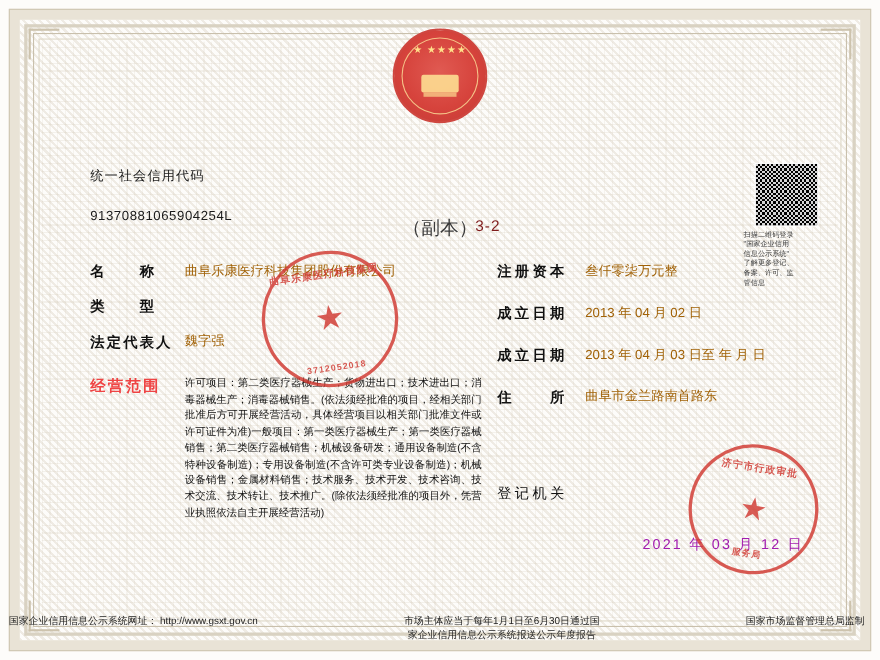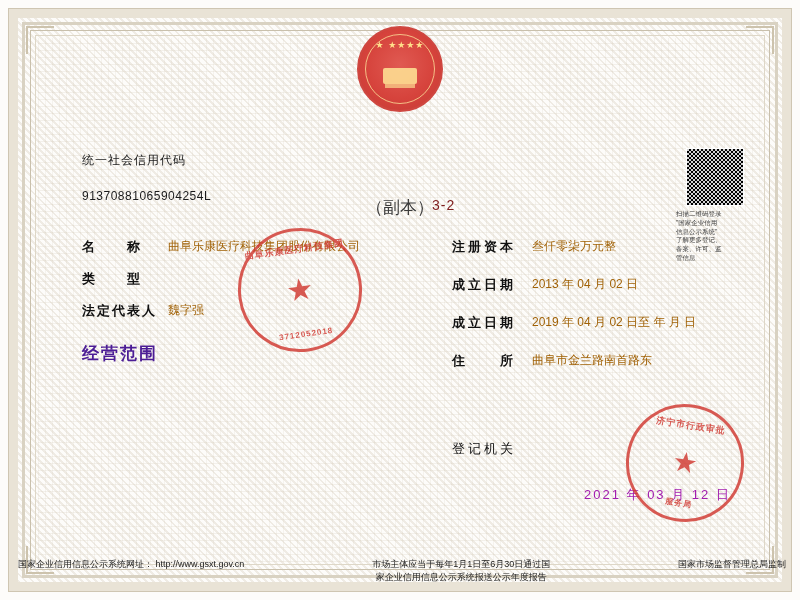--- a/index.html
+++ b/index.html
@@ -230,23 +230,23 @@
     width: 270px;
     font-size: 9.5px;
     line-height: 1.55;
     color: #111;
     text-align: justify;
   }
   .scope-label {
     position: absolute;
     left: 82px;
     top: 342px;
-    font-size: 17px;
+    font-size: 14px;
     font-weight: bold;
-    color: #4c1d95;
+    color: #ef4444;
     letter-spacing: 2px;
   }
 
   
   .registry-label {
     position: absolute;
     left: 452px;
     top: 440px;
     font-size: 13px;
     font-weight: normal;
@@ -302,21 +302,21 @@
     top: 404px;
     width: 112px;
     height: 112px;
     transform: rotate(9deg);
   }
   .seal-authority .star { font-size: 28px; }
 
   
   .footer {
     position: absolute;
-    left: 18px;
+    left: 8px;
     right: 14px;
     bottom: 16px;
     display: flex;
     justify-content: space-between;
     align-items: flex-start;
     font-size: 9px;
     color: #222;
   }
   .footer .f-center {
     text-align: center;
@@ -380,29 +380,30 @@
     <div class="row">
       <div class="lbl">注册资本</div>
       <div class="val">叁仟零柒万元整</div>
     </div>
     <div class="row">
       <div class="lbl">成立日期</div>
       <div class="val">2013 年  04 月  02 日</div>
     </div>
     <div class="row">
       <div class="lbl">成立日期</div>
-      <div class="val">2019 年  04 月  02 日至    年    月    日</div>
+      <div class="val">2013 年  04 月  03 日至    年    月    日</div>
     </div>
     <div class="row">
       <div class="lbl">住　　所</div>
       <div class="val">曲阜市金兰路南首路东</div>
     </div>
   </div>
 
   <div class="scope-label">经营范围</div>
+  <div class="scope-body">许可项目：第二类医疗器械生产；货物进出口；技术进出口；消毒器械生产；消毒器械销售。(依法须经批准的项目，经相关部门批准后方可开展经营活动，具体经营项目以相关部门批准文件或许可证件为准)一般项目：第一类医疗器械生产；第一类医疗器械销售；第二类医疗器械销售；机械设备研发；通用设备制造(不含特种设备制造)；专用设备制造(不含许可类专业设备制造)；机械设备销售；金属材料销售；技术服务、技术开发、技术咨询、技术交流、技术转让、技术推广。(除依法须经批准的项目外，凭营业执照依法自主开展经营活动)</div>
 
   <div class="registry-label">登记机关</div>
   <div class="issue-date">2021 年  03 月  12 日</div>
 
   <div class="seal seal-company">
     <div class="arc-top">曲阜乐康医疗科技集团</div>
     <div class="star">★</div>
     <div class="arc-bottom">3712052018</div>
   </div>
   <div class="seal seal-authority">

